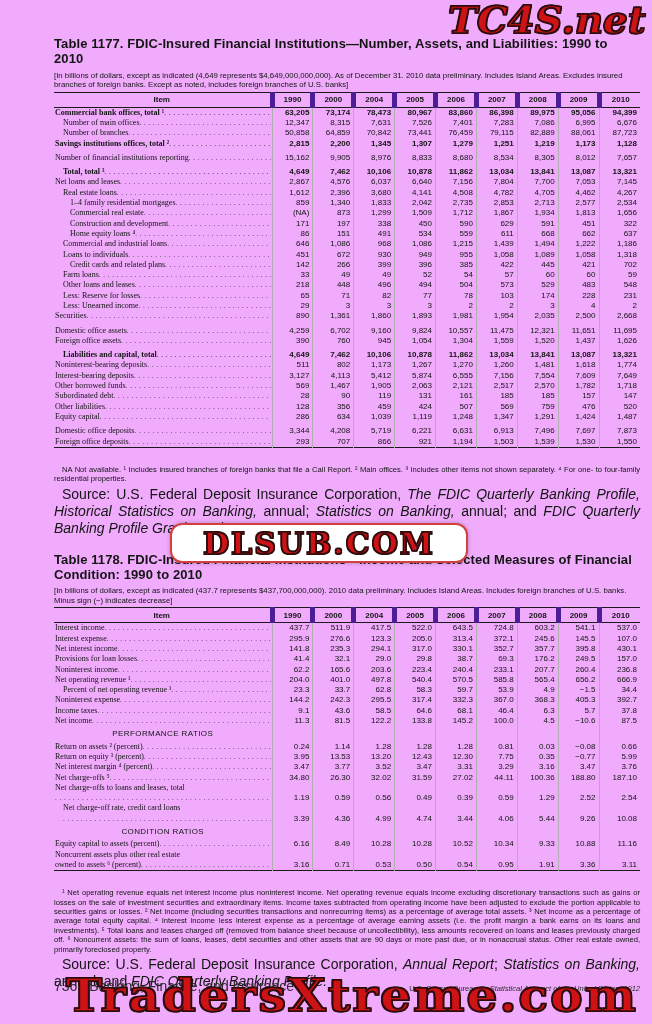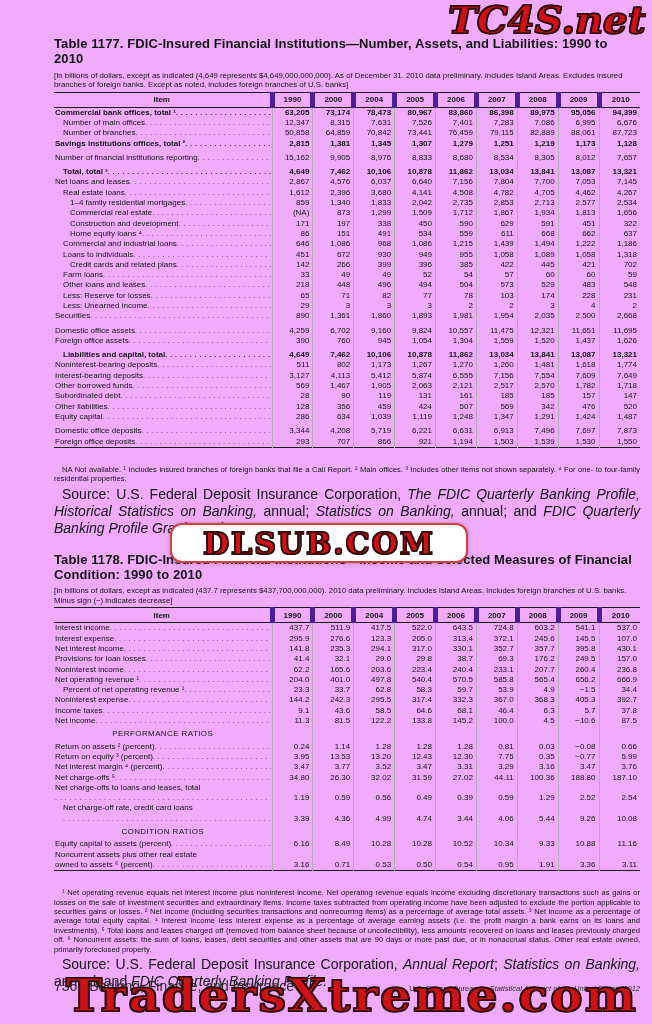--- a/index.html
+++ b/index.html
@@ -11,21 +11,21 @@
   .tbl-note{font-size:7.8px;line-height:1.22;margin:0 0 2px 0;}
   table{width:100%;border-collapse:collapse;table-layout:fixed;border-bottom:1.5px solid #1a1a1a;}
   col.c-stub{width:218px;}
   thead th{font-size:8px;font-weight:bold;border-top:1.5px solid #1a1a1a;border-bottom:1px solid #1a1a1a;
            padding:2.5px 1px;text-align:center;}
   thead th.yh{border-left:5px solid #4c1d95;}
   td{font-size:8px;line-height:10.3px;padding:0 1px;vertical-align:bottom;}
   td.v{text-align:right;border-left:1px solid #b0b0b0;padding-right:3px;white-space:nowrap;}
   tr.gap td{padding-top:4px;}
   tr.b{font-weight:bold;}
-  .stub .line{display:flex;}
+  .stub .line{display:flex;font-family:Liberation Serif, serif;}
   .lbl{white-space:nowrap;}
   .ind1{padding-left:8px;}.ind2{padding-left:15px;}
   .dots{flex:1;overflow:hidden;white-space:nowrap;color:#333;}
   .dots::after{content:". . . . . . . . . . . . . . . . . . . . . . . . . . . . . . . . . . . . . . . . . . . . . . . . . . . .";
                font-size:7px;letter-spacing:.5px;}
   td.sec{text-align:center;padding:3px 0 2px;letter-spacing:.4px;}
   .fnote{font-size:7.6px;line-height:1.24;margin:17px 0 0 0;text-align:justify;text-indent:8px;}
   .src{font-size:14px;line-height:1.24;margin:2px 0 0 0;text-align:justify;text-indent:8px;}
   .footer{position:absolute;left:54px;top:978px;width:586px;display:flex;justify-content:space-between;align-items:baseline;}
   .f-left{font-size:14px;color:#2b2b2b;}
@@ -129,21 +129,21 @@
             <td class="v">87,723</td>
           </tr>
           <tr class="b">
             <td class="stub">
               <div class="line">
                 <span class="lbl">Savings institutions offices, total ²</span>
                 <span class="dots"></span>
               </div>
             </td>
             <td class="v">2,815</td>
-            <td class="v">1,381</td>
+            <td class="v">2,200</td>
             <td class="v">1,345</td>
             <td class="v">1,307</td>
             <td class="v">1,279</td>
             <td class="v">1,251</td>
             <td class="v">1,219</td>
             <td class="v">1,173</td>
             <td class="v">1,128</td>
           </tr>
           <tr class="gap">
             <td class="stub">
@@ -542,21 +542,21 @@
                 <span class="lbl">Other liabilities</span>
                 <span class="dots"></span>
               </div>
             </td>
             <td class="v">128</td>
             <td class="v">356</td>
             <td class="v">459</td>
             <td class="v">424</td>
             <td class="v">507</td>
             <td class="v">569</td>
-            <td class="v">342</td>
+            <td class="v">759</td>
             <td class="v">476</td>
             <td class="v">520</td>
           </tr>
           <tr>
             <td class="stub">
               <div class="line">
                 <span class="lbl">Equity capital</span>
                 <span class="dots"></span>
               </div>
             </td>

